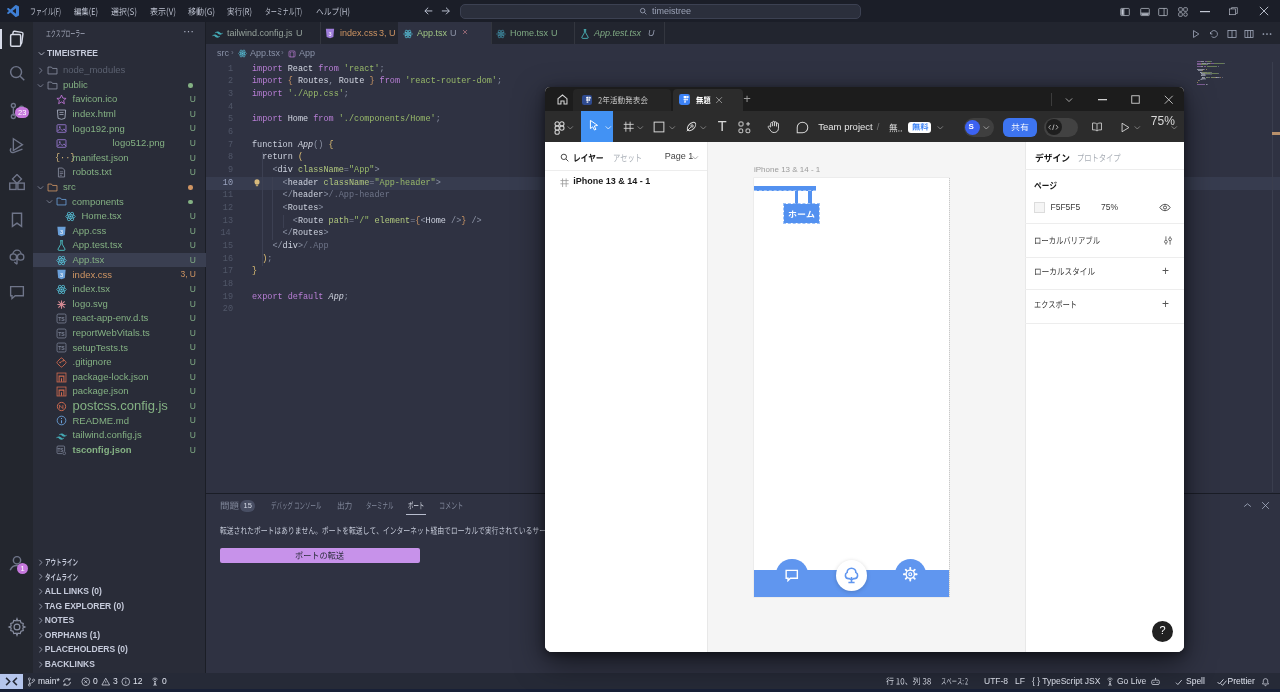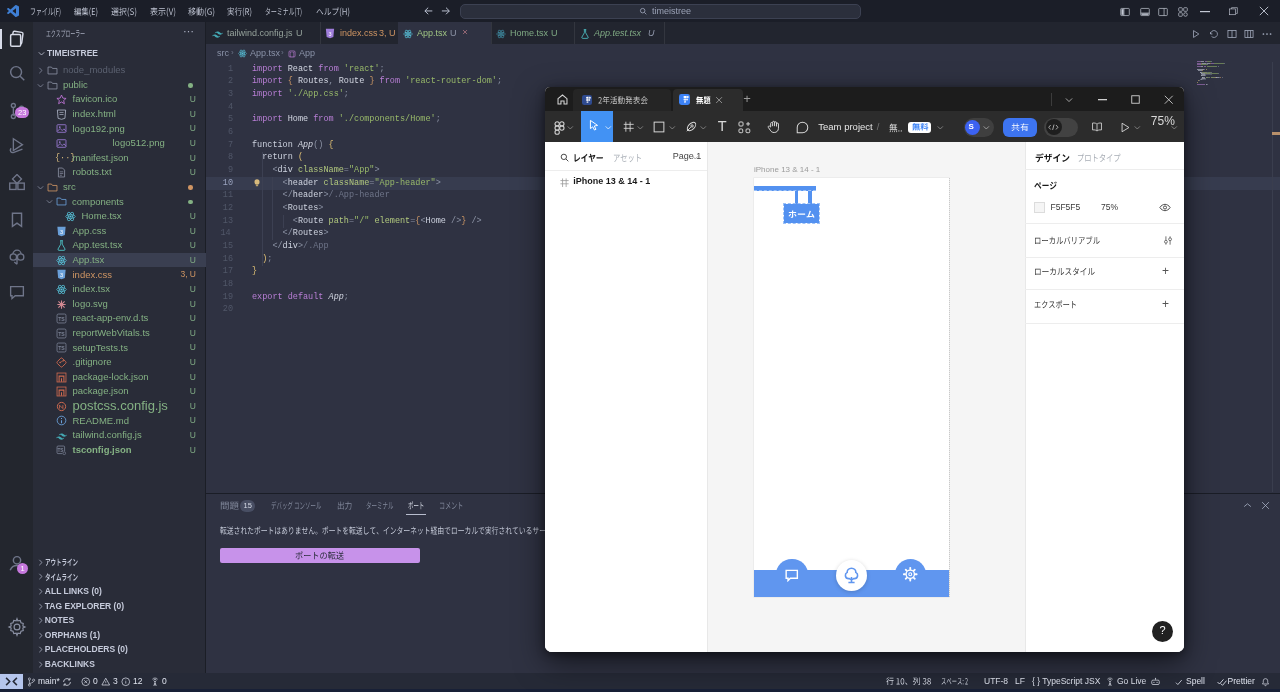--- a/index.html
+++ b/index.html
@@ -864,21 +864,21 @@
 <svg style="position:absolute;left:573.0px;top:150.5px;overflow:visible" width="31" height="13" viewBox="0 -10.5 31 13">
     <g transform="scale(0.8026,1)">
       <path fill="#1a1a1a" d="M1.9 -0.4Q1.9 -0.6 2 -0.7Q2 -0.8 2 -1Q2 -1.2 2 -1.5Q2 -1.9 2 -2.4Q2 -2.9 2 -3.4Q2 -4 2 -4.5Q2 -5 2 -5.5Q2 -5.9 2 -6.1Q2 -6.3 2 -6.5Q1.9 -6.7 1.9 -6.9Q1.9 -7.1 1.9 -7.2H3.4Q3.3 -7 3.3 -6.7Q3.3 -6.4 3.3 -6.1Q3.3 -5.9 3.3 -5.6Q3.3 -5.2 3.3 -4.8Q3.3 -4.4 3.3 -4Q3.3 -3.6 3.3 -3.1Q3.3 -2.7 3.3 -2.3Q3.3 -1.9 3.3 -1.7Q3.3 -1.4 3.3 -1.2Q3.9 -1.4 4.5 -1.7Q5.2 -2 5.8 -2.4Q6.5 -2.8 7.1 -3.3Q7.7 -3.8 8.2 -4.4L8.8 -3.3Q7.9 -2.1 6.4 -1.3Q5 -0.4 3.3 0.1Q3.2 0.2 3.1 0.2Q2.9 0.3 2.8 0.4ZM10.1 -3.7Q11.4 -4 12.4 -4.5Q13.4 -4.9 14.2 -5.4Q14.7 -5.7 15.2 -6.1Q15.7 -6.5 16.2 -6.9Q16.6 -7.3 16.9 -7.7L17.9 -6.7Q17.5 -6.3 17 -5.9Q16.5 -5.4 15.9 -5Q15.4 -4.6 14.8 -4.3Q14.3 -4 13.6 -3.6Q12.9 -3.3 12.2 -3Q11.4 -2.7 10.7 -2.5ZM14 -4.8 15.4 -5.1V-0.8Q15.4 -0.6 15.4 -0.4Q15.4 -0.1 15.4 0.1Q15.4 0.3 15.5 0.4H14Q14 0.3 14 0.1Q14 -0.1 14 -0.4Q14 -0.6 14 -0.8ZM22.4 -7.8Q22.4 -7.6 22.5 -7.4Q22.5 -7.1 22.6 -6.9Q22.7 -6.5 22.8 -6Q23 -5.4 23.2 -4.8Q23.3 -4.2 23.5 -3.6Q23.7 -2.9 23.9 -2.3Q24 -1.8 24.1 -1.3Q24.3 -0.9 24.3 -0.6Q24.4 -0.5 24.4 -0.3Q24.5 -0.2 24.5 -0Q24.6 0.2 24.6 0.3L23.2 0.6Q23.2 0.4 23.1 0.2Q23.1 -0.1 23 -0.3Q23 -0.6 22.9 -0.9Q22.8 -1.3 22.6 -1.8Q22.5 -2.3 22.3 -2.8Q22.2 -3.4 22 -4Q21.9 -4.5 21.8 -5Q21.6 -5.5 21.5 -6Q21.4 -6.4 21.3 -6.6Q21.2 -6.9 21.2 -7.1Q21.1 -7.3 21 -7.4ZM27.9 -6Q27.8 -5.7 27.5 -5.2Q27.2 -4.7 26.9 -4.2Q26.5 -3.7 26.2 -3.3Q25.8 -2.9 25.5 -2.5L24.3 -3.1Q24.6 -3.3 24.9 -3.6Q25.1 -3.9 25.4 -4.2Q25.6 -4.5 25.8 -4.8Q26 -5 26.1 -5.2Q26 -5.2 25.6 -5.1Q25.3 -5.1 24.7 -5Q24.2 -4.9 23.6 -4.7Q23.1 -4.6 22.5 -4.5Q21.9 -4.4 21.3 -4.3Q20.8 -4.2 20.4 -4.1Q20 -4 19.8 -3.9L19.5 -5.2Q19.7 -5.2 20 -5.3Q20.2 -5.3 20.5 -5.3Q20.7 -5.4 21 -5.4Q21.3 -5.5 21.8 -5.6Q22.3 -5.7 22.9 -5.8Q23.4 -5.9 24 -6Q24.6 -6.1 25.1 -6.2Q25.6 -6.3 25.9 -6.4Q26.3 -6.4 26.5 -6.5Q26.6 -6.5 26.8 -6.6Q27 -6.6 27.1 -6.7ZM29.4 -4.4Q29.5 -4.4 29.8 -4.4Q30.1 -4.4 30.4 -4.3Q30.7 -4.3 30.9 -4.3Q31.1 -4.3 31.5 -4.3Q31.8 -4.3 32.3 -4.3Q32.7 -4.3 33.1 -4.3Q33.6 -4.3 34 -4.3Q34.4 -4.3 34.8 -4.3Q35.2 -4.3 35.5 -4.3Q35.8 -4.3 36 -4.3Q36.3 -4.3 36.6 -4.4Q36.9 -4.4 37.1 -4.4V-2.9Q37 -2.9 36.6 -2.9Q36.3 -3 36 -3Q35.8 -3 35.5 -3Q35.2 -3 34.8 -3Q34.4 -3 34 -3Q33.6 -3 33.1 -3Q32.7 -3 32.2 -3Q31.8 -3 31.5 -3Q31.1 -3 30.9 -3Q30.5 -3 30.1 -2.9Q29.6 -2.9 29.4 -2.9Z"></path>
     </g>
   </svg>
 <svg style="position:absolute;left:613.3px;top:150.5px;overflow:visible" width="29" height="13" viewBox="0 -10.5 29 13">
     <g transform="scale(0.7632,1)">
       <path fill="#a5abb3" d="M8.8 -6.4Q8.8 -6.4 8.7 -6.3Q8.6 -6.2 8.6 -6.1Q8.4 -5.8 8 -5.3Q7.7 -4.8 7.2 -4.3Q6.8 -3.8 6.2 -3.5L5.6 -4Q5.9 -4.2 6.2 -4.4Q6.6 -4.7 6.8 -5Q7.1 -5.3 7.3 -5.6Q7.6 -5.9 7.7 -6.1Q7.5 -6.1 7.2 -6.1Q6.9 -6.1 6.4 -6.1Q5.9 -6.1 5.4 -6.1Q4.9 -6.1 4.4 -6.1Q3.9 -6.1 3.4 -6.1Q3 -6.1 2.7 -6.1Q2.4 -6.1 2.3 -6.1Q2 -6.1 1.7 -6.1Q1.5 -6.1 1.2 -6V-6.9Q1.4 -6.9 1.7 -6.8Q2 -6.8 2.3 -6.8Q2.4 -6.8 2.7 -6.8Q3 -6.8 3.4 -6.8Q3.9 -6.8 4.4 -6.8Q4.9 -6.8 5.5 -6.8Q6 -6.8 6.5 -6.8Q6.9 -6.8 7.3 -6.8Q7.6 -6.8 7.7 -6.8Q7.8 -6.8 7.9 -6.8Q8.1 -6.8 8.2 -6.8Q8.3 -6.9 8.4 -6.9ZM5.1 -5.2Q5.1 -4.4 5 -3.7Q5 -3 4.8 -2.5Q4.7 -1.9 4.4 -1.4Q4.1 -0.9 3.6 -0.4Q3.1 -0 2.4 0.4L1.7 -0.2Q1.9 -0.3 2.1 -0.4Q2.4 -0.5 2.6 -0.6Q3.1 -1 3.4 -1.4Q3.8 -1.8 3.9 -2.3Q4.1 -2.8 4.2 -3.3Q4.2 -3.9 4.2 -4.5Q4.2 -4.7 4.2 -4.8Q4.2 -5 4.2 -5.2ZM12.4 -1.2Q12.4 -1.4 12.4 -1.8Q12.4 -2.2 12.4 -2.7Q12.4 -3.2 12.4 -3.8Q12.4 -4.3 12.4 -4.9Q12.4 -5.4 12.4 -5.8Q12.4 -6.2 12.4 -6.5Q12.4 -6.6 12.4 -6.8Q12.4 -6.9 12.4 -7.1Q12.4 -7.2 12.3 -7.3H13.2Q13.2 -7.1 13.2 -6.9Q13.2 -6.7 13.2 -6.5Q13.2 -6.2 13.2 -5.8Q13.2 -5.4 13.2 -4.9Q13.2 -4.4 13.2 -3.9Q13.2 -3.4 13.2 -2.9Q13.2 -2.4 13.2 -2Q13.2 -1.7 13.2 -1.4Q13.2 -1.1 13.3 -0.9Q13.4 -0.7 13.7 -0.6Q14 -0.6 14.6 -0.6Q15.1 -0.6 15.6 -0.6Q16.1 -0.6 16.6 -0.7Q17 -0.7 17.5 -0.8L17.5 -0Q17.1 0 16.6 0.1Q16.1 0.1 15.6 0.2Q15.1 0.2 14.5 0.2Q13.8 0.2 13.4 0.1Q13 0 12.8 -0.2Q12.6 -0.3 12.5 -0.6Q12.4 -0.9 12.4 -1.2ZM17.9 -5.5Q17.9 -5.4 17.8 -5.3Q17.7 -5.2 17.7 -5.1Q17.5 -4.8 17.3 -4.4Q17.1 -4.1 16.8 -3.7Q16.6 -3.3 16.3 -3Q16 -2.6 15.7 -2.3L15.1 -2.7Q15.4 -3 15.8 -3.5Q16.1 -3.9 16.4 -4.3Q16.6 -4.7 16.8 -5Q16.7 -5 16.4 -4.9Q16.1 -4.8 15.5 -4.7Q15 -4.6 14.4 -4.5Q13.8 -4.4 13.2 -4.3Q12.5 -4.1 12 -4Q11.4 -3.9 10.9 -3.8Q10.5 -3.7 10.2 -3.6L10.1 -4.4Q10.3 -4.5 10.8 -4.5Q11.2 -4.6 11.8 -4.7Q12.4 -4.8 13 -5Q13.7 -5.1 14.3 -5.2Q14.9 -5.3 15.4 -5.4Q15.9 -5.5 16.3 -5.6Q16.7 -5.7 16.9 -5.7Q17 -5.8 17.1 -5.8Q17.3 -5.9 17.4 -5.9ZM23.6 -5.5Q23.7 -5.3 23.8 -5.1Q23.9 -4.8 24 -4.5Q24.1 -4.1 24.2 -3.9Q24.3 -3.6 24.3 -3.4L23.6 -3.2Q23.6 -3.3 23.5 -3.6Q23.4 -3.9 23.3 -4.2Q23.2 -4.5 23.1 -4.8Q23 -5.1 22.9 -5.2ZM27 -4.9Q27 -4.8 26.9 -4.7Q26.9 -4.6 26.9 -4.5Q26.7 -3.7 26.4 -2.9Q26 -2.2 25.5 -1.5Q24.9 -0.7 24.1 -0.2Q23.2 0.4 22.4 0.7L21.8 0.1Q22.4 -0.1 22.9 -0.4Q23.5 -0.7 24 -1.1Q24.5 -1.5 24.9 -1.9Q25.2 -2.4 25.5 -2.9Q25.8 -3.4 26 -4Q26.1 -4.6 26.2 -5.2ZM21.4 -5Q21.5 -4.8 21.6 -4.6Q21.7 -4.3 21.8 -4Q21.9 -3.6 22.1 -3.3Q22.2 -3 22.2 -2.8L21.5 -2.6Q21.5 -2.8 21.4 -3.1Q21.2 -3.4 21.1 -3.7Q21 -4.1 20.9 -4.3Q20.8 -4.6 20.7 -4.7ZM31.7 -0.8Q31.7 -1 31.7 -1.4Q31.7 -1.8 31.7 -2.3Q31.7 -2.9 31.7 -3.5Q31.7 -4.1 31.7 -4.7Q31.7 -5.3 31.7 -5.7Q31.7 -6.2 31.7 -6.4Q31.7 -6.6 31.7 -6.9Q31.7 -7.1 31.6 -7.4H32.6Q32.5 -7.1 32.5 -6.9Q32.5 -6.6 32.5 -6.4Q32.5 -6 32.5 -5.5Q32.5 -5 32.5 -4.4Q32.5 -3.8 32.5 -3.2Q32.5 -2.6 32.5 -2.1Q32.5 -1.6 32.5 -1.3Q32.5 -1 32.5 -0.8Q32.5 -0.7 32.5 -0.5Q32.5 -0.3 32.5 -0.1Q32.5 0.1 32.6 0.3H31.6Q31.7 0.1 31.7 -0.3Q31.7 -0.6 31.7 -0.8ZM32.3 -4.9Q32.8 -4.7 33.4 -4.5Q33.9 -4.3 34.5 -4.1Q35.1 -3.9 35.6 -3.7Q36.2 -3.4 36.6 -3.3L36.2 -2.4Q35.8 -2.7 35.3 -2.9Q34.8 -3.1 34.3 -3.3Q33.7 -3.5 33.2 -3.7Q32.7 -3.9 32.3 -4Z"></path>
     </g>
   </svg>
-<div style="position:absolute;left:664.8px;top:151.3px;font-size:9.0px;line-height:10.8px;color:#444;font-family:'Liberation Sans', sans-serif;font-weight:400;white-space:nowrap;margin-left:8px;">Page 1</div>
+<div style="position:absolute;left:664.8px;top:151.3px;font-size:9.0px;line-height:10.8px;color:#444;font-family:'Liberation Sans', sans-serif;font-weight:400;white-space:nowrap;">Page 1</div>
 <svg style="position:absolute;left:691.8px;top:154.5px;" width="7.0" height="6.0" viewBox="0 0 8 6" fill="none">
     <path stroke="#888" stroke-width="1.1" d="M1 1.5l4 4 4-4" transform="scale(0.75)"></path>
   </svg>
 <div style="position:absolute;left:545.3px;top:170.0px;width:161.5px;height:1.0px;background:#ededed;"></div>
 <svg style="position:absolute;left:558.8px;top:176.5px;" width="10.0" height="10.0" viewBox="0 0 14 14" fill="none">
     <path stroke="#999" stroke-width="1.1" d="M3.5 1v12M8.5 1v12M0.5 4h11.5M0.5 8.5h11.5" transform="translate(1.5,1)"></path>
   </svg>
 <div style="position:absolute;left:573.3px;top:175.8px;font-size:9.0px;line-height:10.8px;color:#1a1a1a;font-family:'Liberation Sans', sans-serif;font-weight:700;white-space:nowrap;">iPhone 13 &amp; 14 - 1</div>
 <svg style="position:absolute;left:1034.9px;top:150.5px;overflow:visible" width="35" height="13" viewBox="0 -10.5 35 13">
     <g transform="scale(0.9211,1)">

